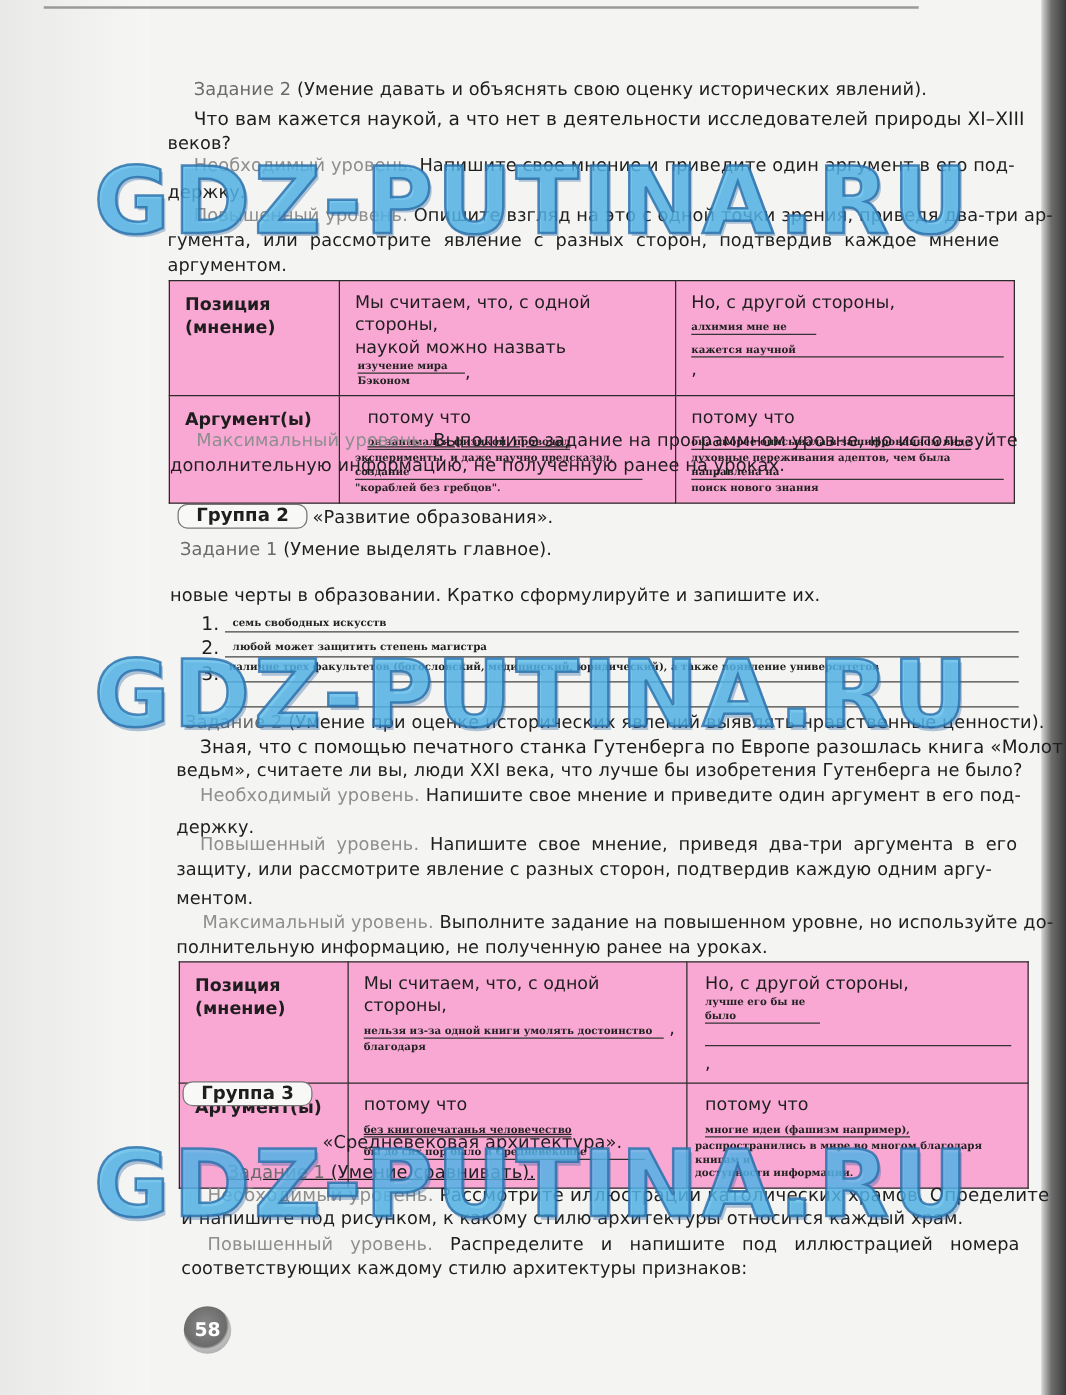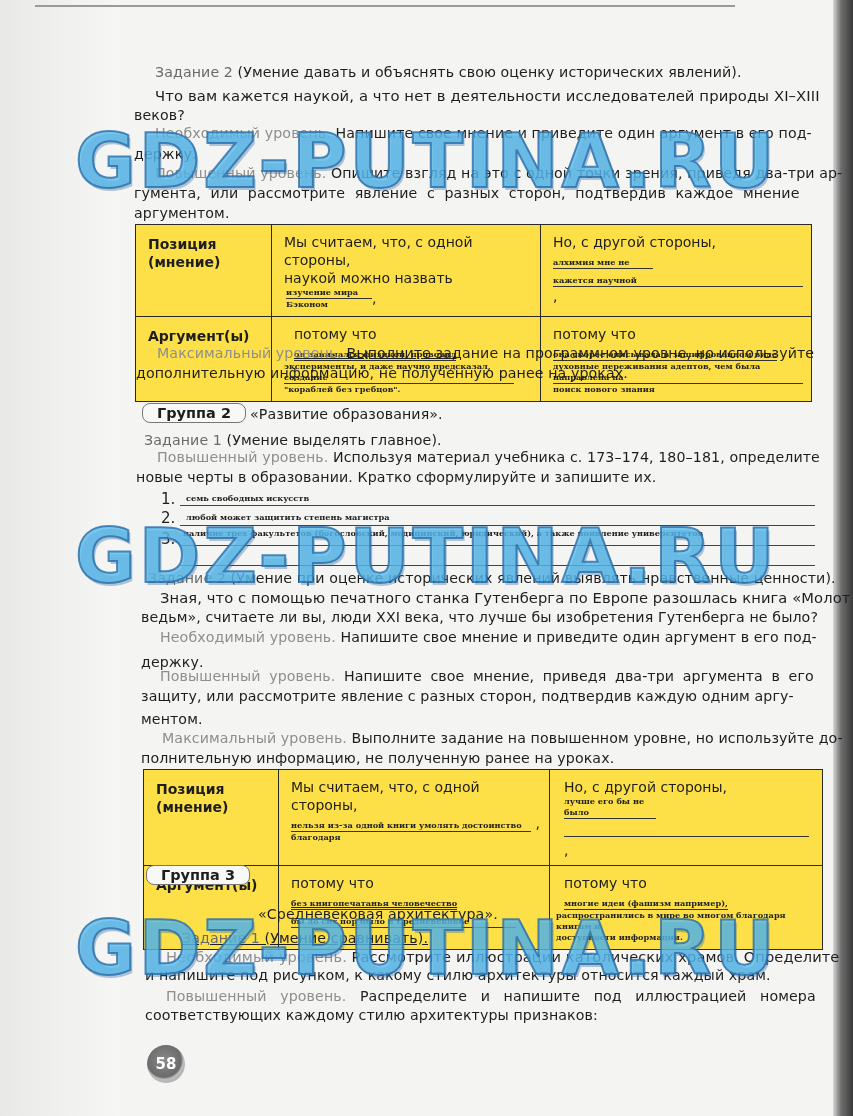--- a/index.html
+++ b/index.html
@@ -15,21 +15,21 @@
   }
   .right-shade {
     position: absolute; right: 0; top: 0; width: 20px; height: 1116px;
     background: linear-gradient(to right, #d8d8d6 0%, #6e6e6e 40%, #3a3a3a 100%);
   }
   .top-line { position: absolute; left: 35px; top: 5px; width: 700px; height: 2px; background: #9a9a9a; }
   .page { position: absolute; left: 0; top: 0; width: 853px; height: 1116px; }
   .p { position: absolute; font-size: 14.2px; line-height: 19px; letter-spacing: 0.1px; }
   .lvl { color: #8e8e8e; }
   .ztitle { color: #6a6a6a; }
-  table.tbl { position: absolute; border-collapse: collapse; background: #fde047; }
+  table.tbl { position: absolute; border-collapse: collapse; background: #f9a8d4; }
   table.tbl td { border: 1.5px solid #2a2a2a; vertical-align: top; font-size: 14px; }
   .tbl .head { font-weight: bold; padding: 10px 10px 6px 12px; line-height: 18px; }
   .tbl .cell { padding: 8px 8px 6px 12px; position: relative; line-height: 18px; }
   .hw {
     font-family: "DejaVu Serif", serif; font-size: 8.2px; font-weight: bold;
     color: #222; line-height: 11px;
   }
   .uline { border-bottom: 1px solid #333; display: inline-block; }
   .group-box {
     position: absolute; border: 1px solid #777; border-radius: 8px;
@@ -127,23 +127,20 @@
     <span class="lvl">Максимальный уровень.</span><span> Выполните задание на программном уровне, но используйте</span>
   </div>
   <div class="p" style="left:136px; top:364px;">дополнительную информацию, не полученную ранее на уроках.</div>
 
   <div class="group-box" style="left:142px; top:403px;">Группа 2</div>
   <div class="p" style="left:250px; top:405px;">«Развитие образования».</div>
 
   <div class="p" style="left:144px; top:431px;">
     <span class="ztitle">Задание 1</span><span> (Умение выделять главное).</span>
   </div>
-  <div class="p" style="left:157px; top:448px;">
-    <span class="lvl">Повышенный уровень.</span><span> Используя материал учебника с. 173–174, 180–181, определите</span>
-  </div>
   <div class="p" style="left:136px; top:468px;">новые черты в образовании. Кратко сформулируйте и запишите их.</div>
 
   <div class="list-num" style="left:161px; top:490px;">1.</div>
   <div class="list-ans hw" style="left:186px; top:493px;">семь свободных искусств</div>
   <div class="list-line" style="left:180px; top:505px; width:635px;"></div>
 
   <div class="list-num" style="left:161px; top:509px;">2.</div>
   <div class="list-ans hw" style="left:186px; top:512px;">любой может защитить степень магистра</div>
   <div class="list-line" style="left:180px; top:525px; width:635px;"></div>
 

